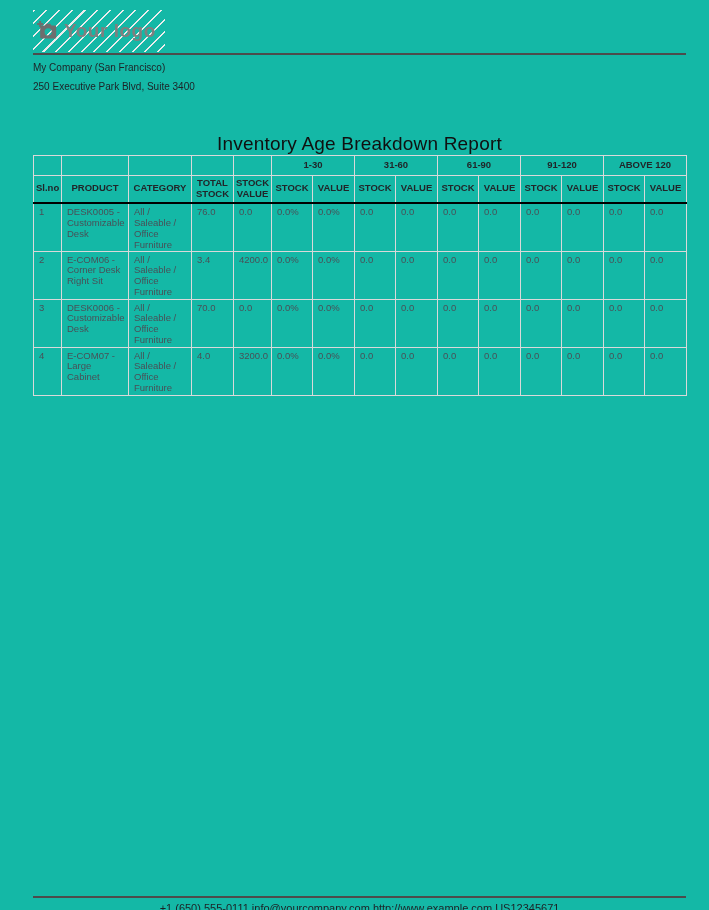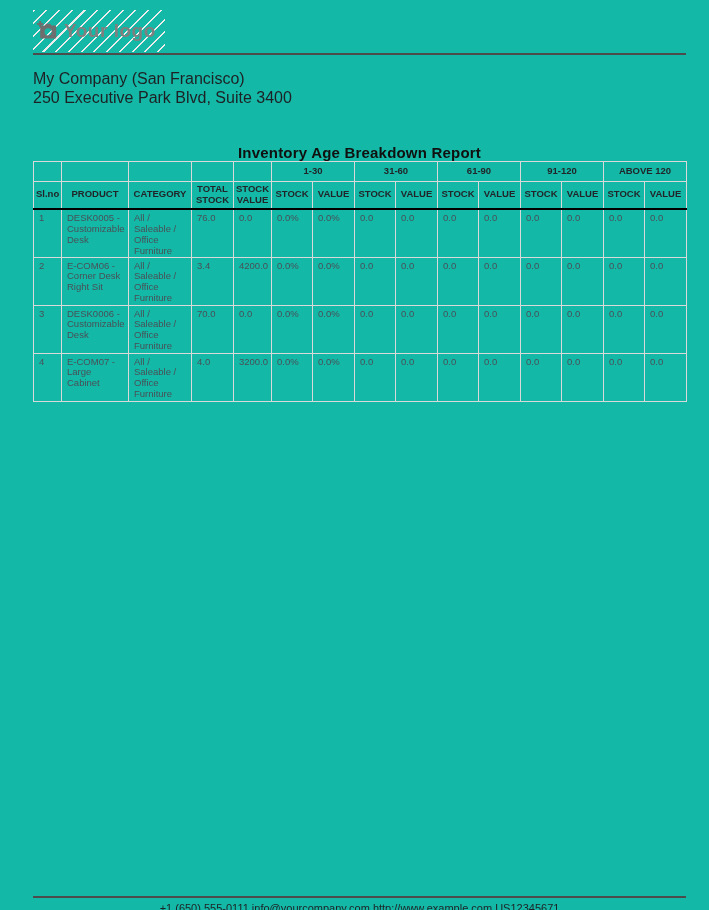--- a/index.html
+++ b/index.html
@@ -21,27 +21,27 @@
     display:flex; align-items:center; gap:7px;
     padding-left:3px;
     background:repeating-linear-gradient(135deg, #ececec 0 1.5px, transparent 1.5px 9px);
   }
   .logo-icon { display:inline-flex; flex:0 0 auto; }
   .logo-text {
     font-size:19px; font-weight:bold; color:#7f7f7f; letter-spacing:0.5px;
     white-space:nowrap;
   }
   .header-rule { height:2px; background:#4c4c4c; margin-top:1px; }
-  .address { margin-top:15px; font-size:16px; line-height:18.5px; color:#1d2125; }
+  .address { margin-top:4px; font-size:10px; line-height:18.5px; color:#1d2125; }
 
   
   .title {
     margin-top:37px;
     text-align:center;
-    font-size:15px; font-weight:700; color:#101010;
+    font-size:19px; font-weight:400; color:#101010;
     letter-spacing:0.2px;
   }
 
   
   table.report {
     width:653px;
     border-collapse:collapse;
     table-layout:fixed;
     font-size:9.5px;
   }

